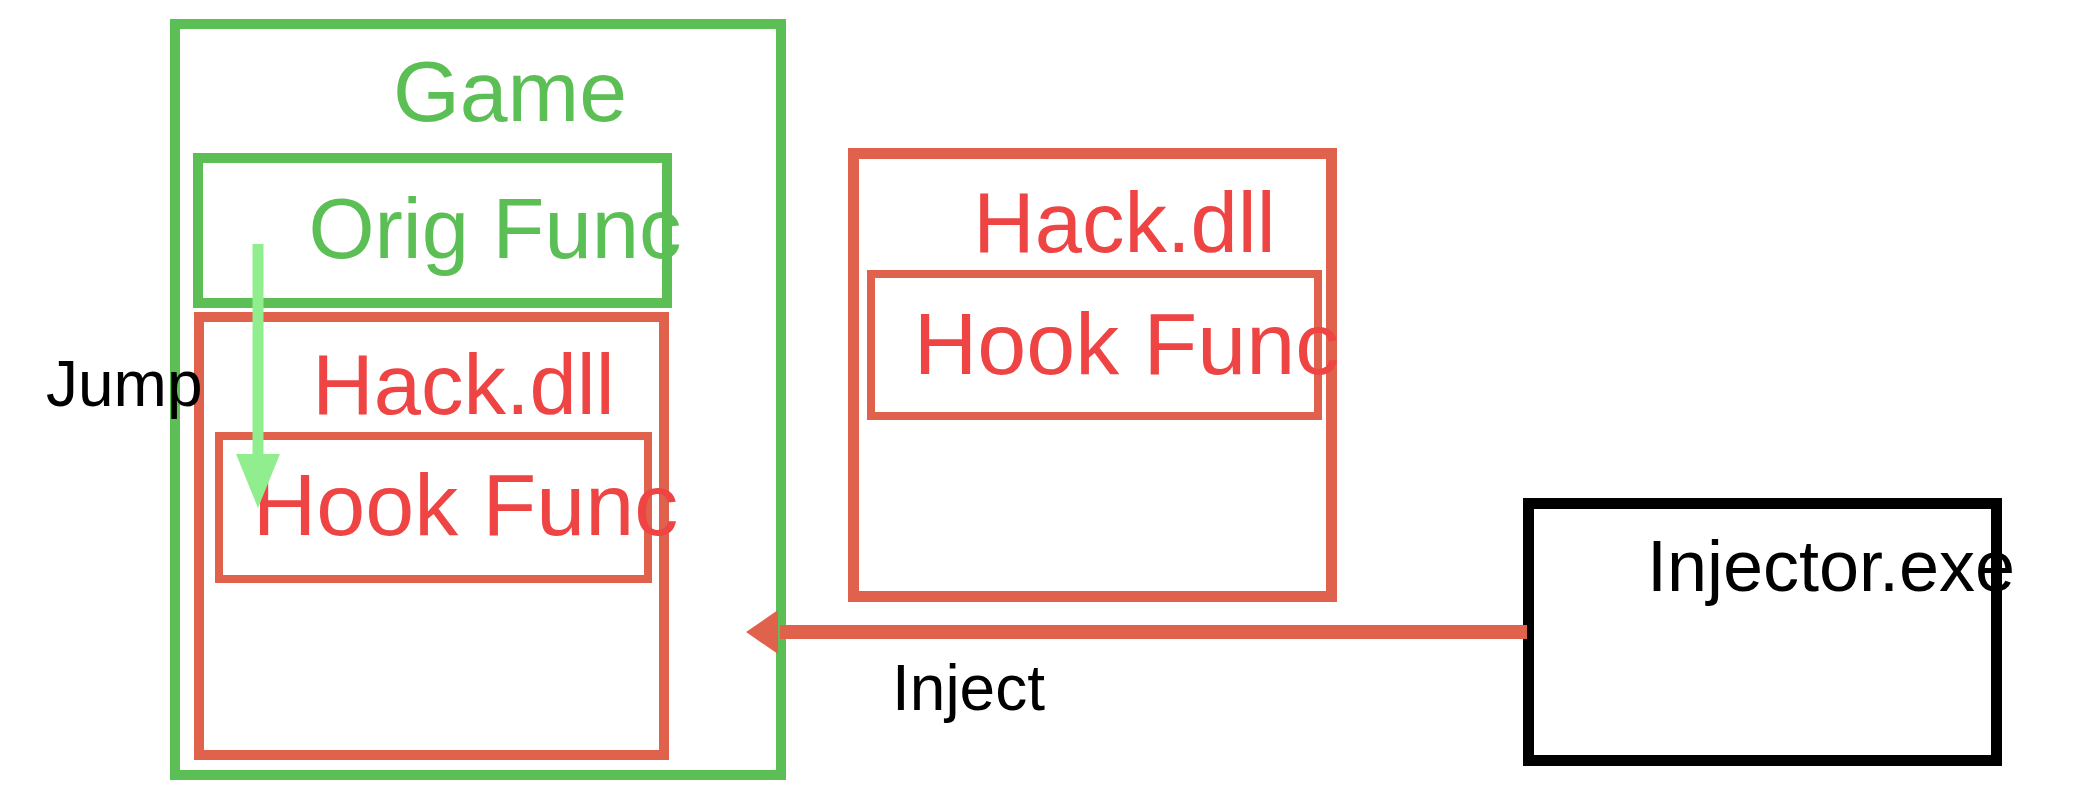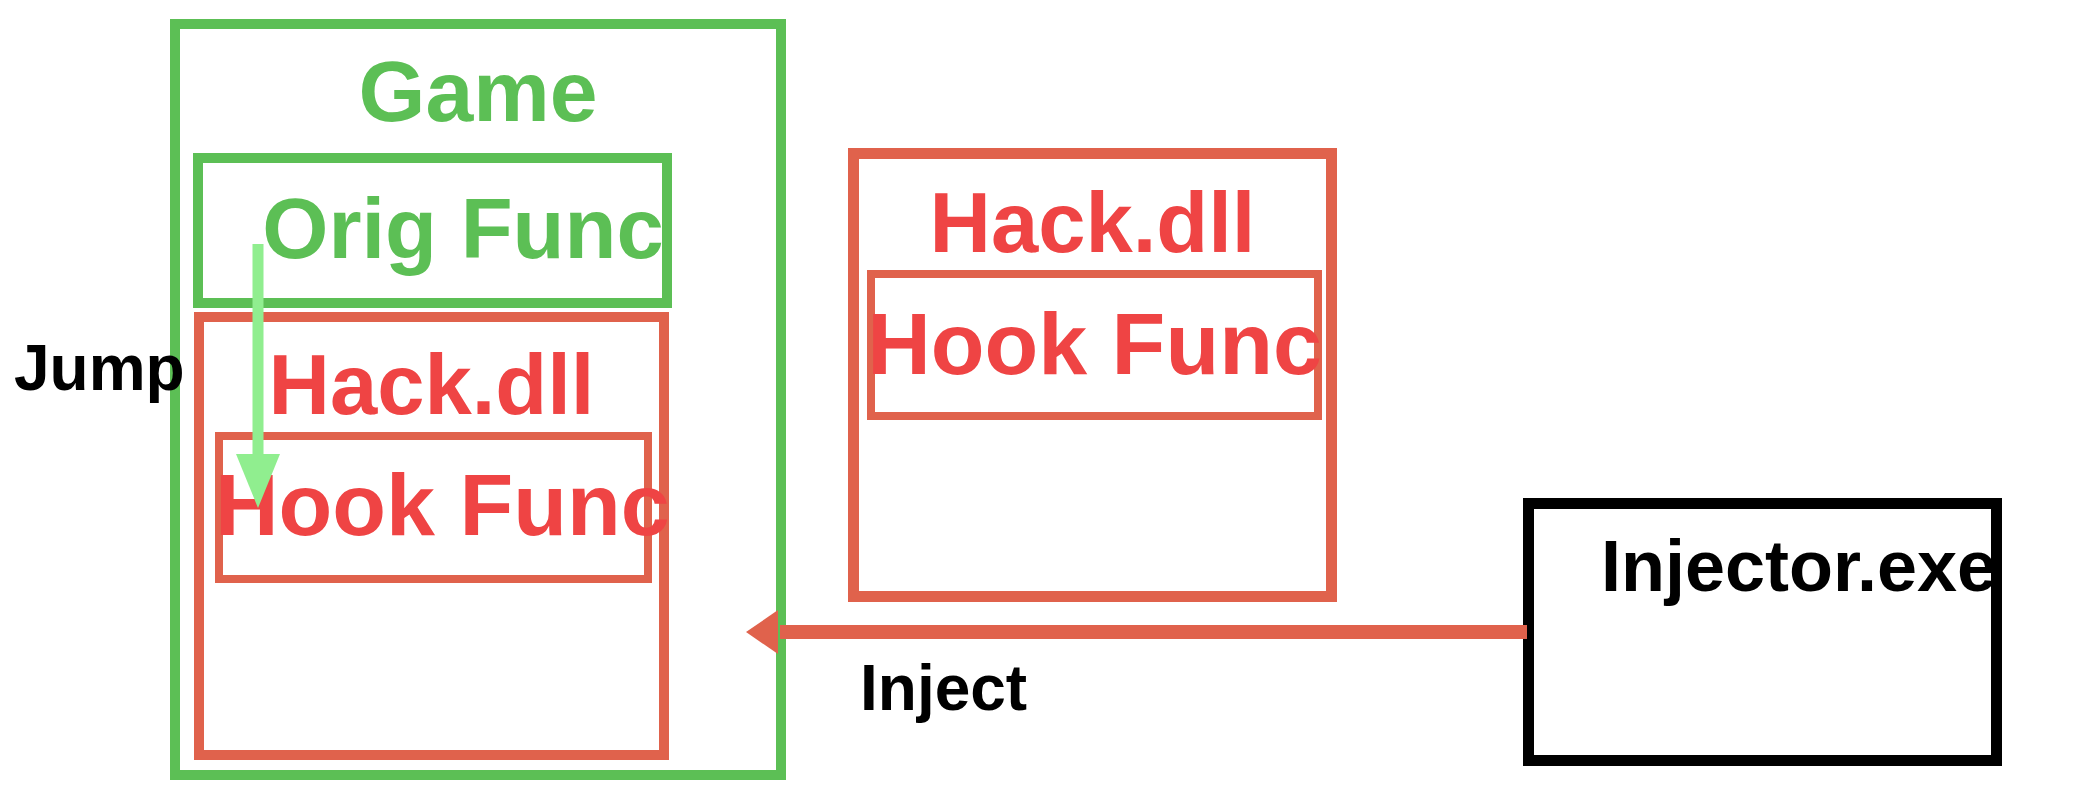--- a/index.html
+++ b/index.html
@@ -40,21 +40,22 @@
   }
   .box-black {
     border: 11px solid #000000;
   }
 
   
   .label {
     position: absolute;
     white-space: nowrap;
     line-height: 1;
-    font-weight: 700;
+    font-weight: 400;
+    margin-left: 32px;
   }
   .label-green {
     color: #5cbf55;
   }
   .label-red {
     color: #ef4444;
   }
   .label-black {
     color: #000000;
   }
@@ -62,21 +63,21 @@
   #game-title      { left: 170px; top: 48px;  width: 616px; text-align: center; font-size: 86px; }
   #orig-func-title { left: 193px; top: 186px; width: 540px; text-align: center; font-size: 85px; }
   #hack-dll-inner-title { left: 194px; top: 342px; width: 475px; text-align: center; font-size: 85px; }
   #hook-func-inner-title{ left: 215px; top: 461px; width: 437px; text-align: center; font-size: 88px; }
 
   #hack-dll-right-title  { left: 848px; top: 180px; width: 489px; text-align: center; font-size: 85px; }
   #hook-func-right-title { left: 867px; top: 300px; width: 455px; text-align: center; font-size: 88px; }
 
   #injector-title { left: 1523px; top: 530px; width: 552px; text-align: center; font-size: 72px; }
 
-  #jump-label   { left: 14px;  top: 336px; font-size: 64px; }
+  #jump-label   { left: 14px;  top: 352px; font-size: 64px; }
   #inject-label { left: 860px; top: 656px; width: 256px; text-align: left; font-size: 64px; }
 
   
   .arrow-svg {
     position: absolute;
     overflow: visible;
   }
   #jump-arrow   { left: 230px; top: 240px; }
   #inject-arrow { left: 740px; top: 600px; }
 </style>

